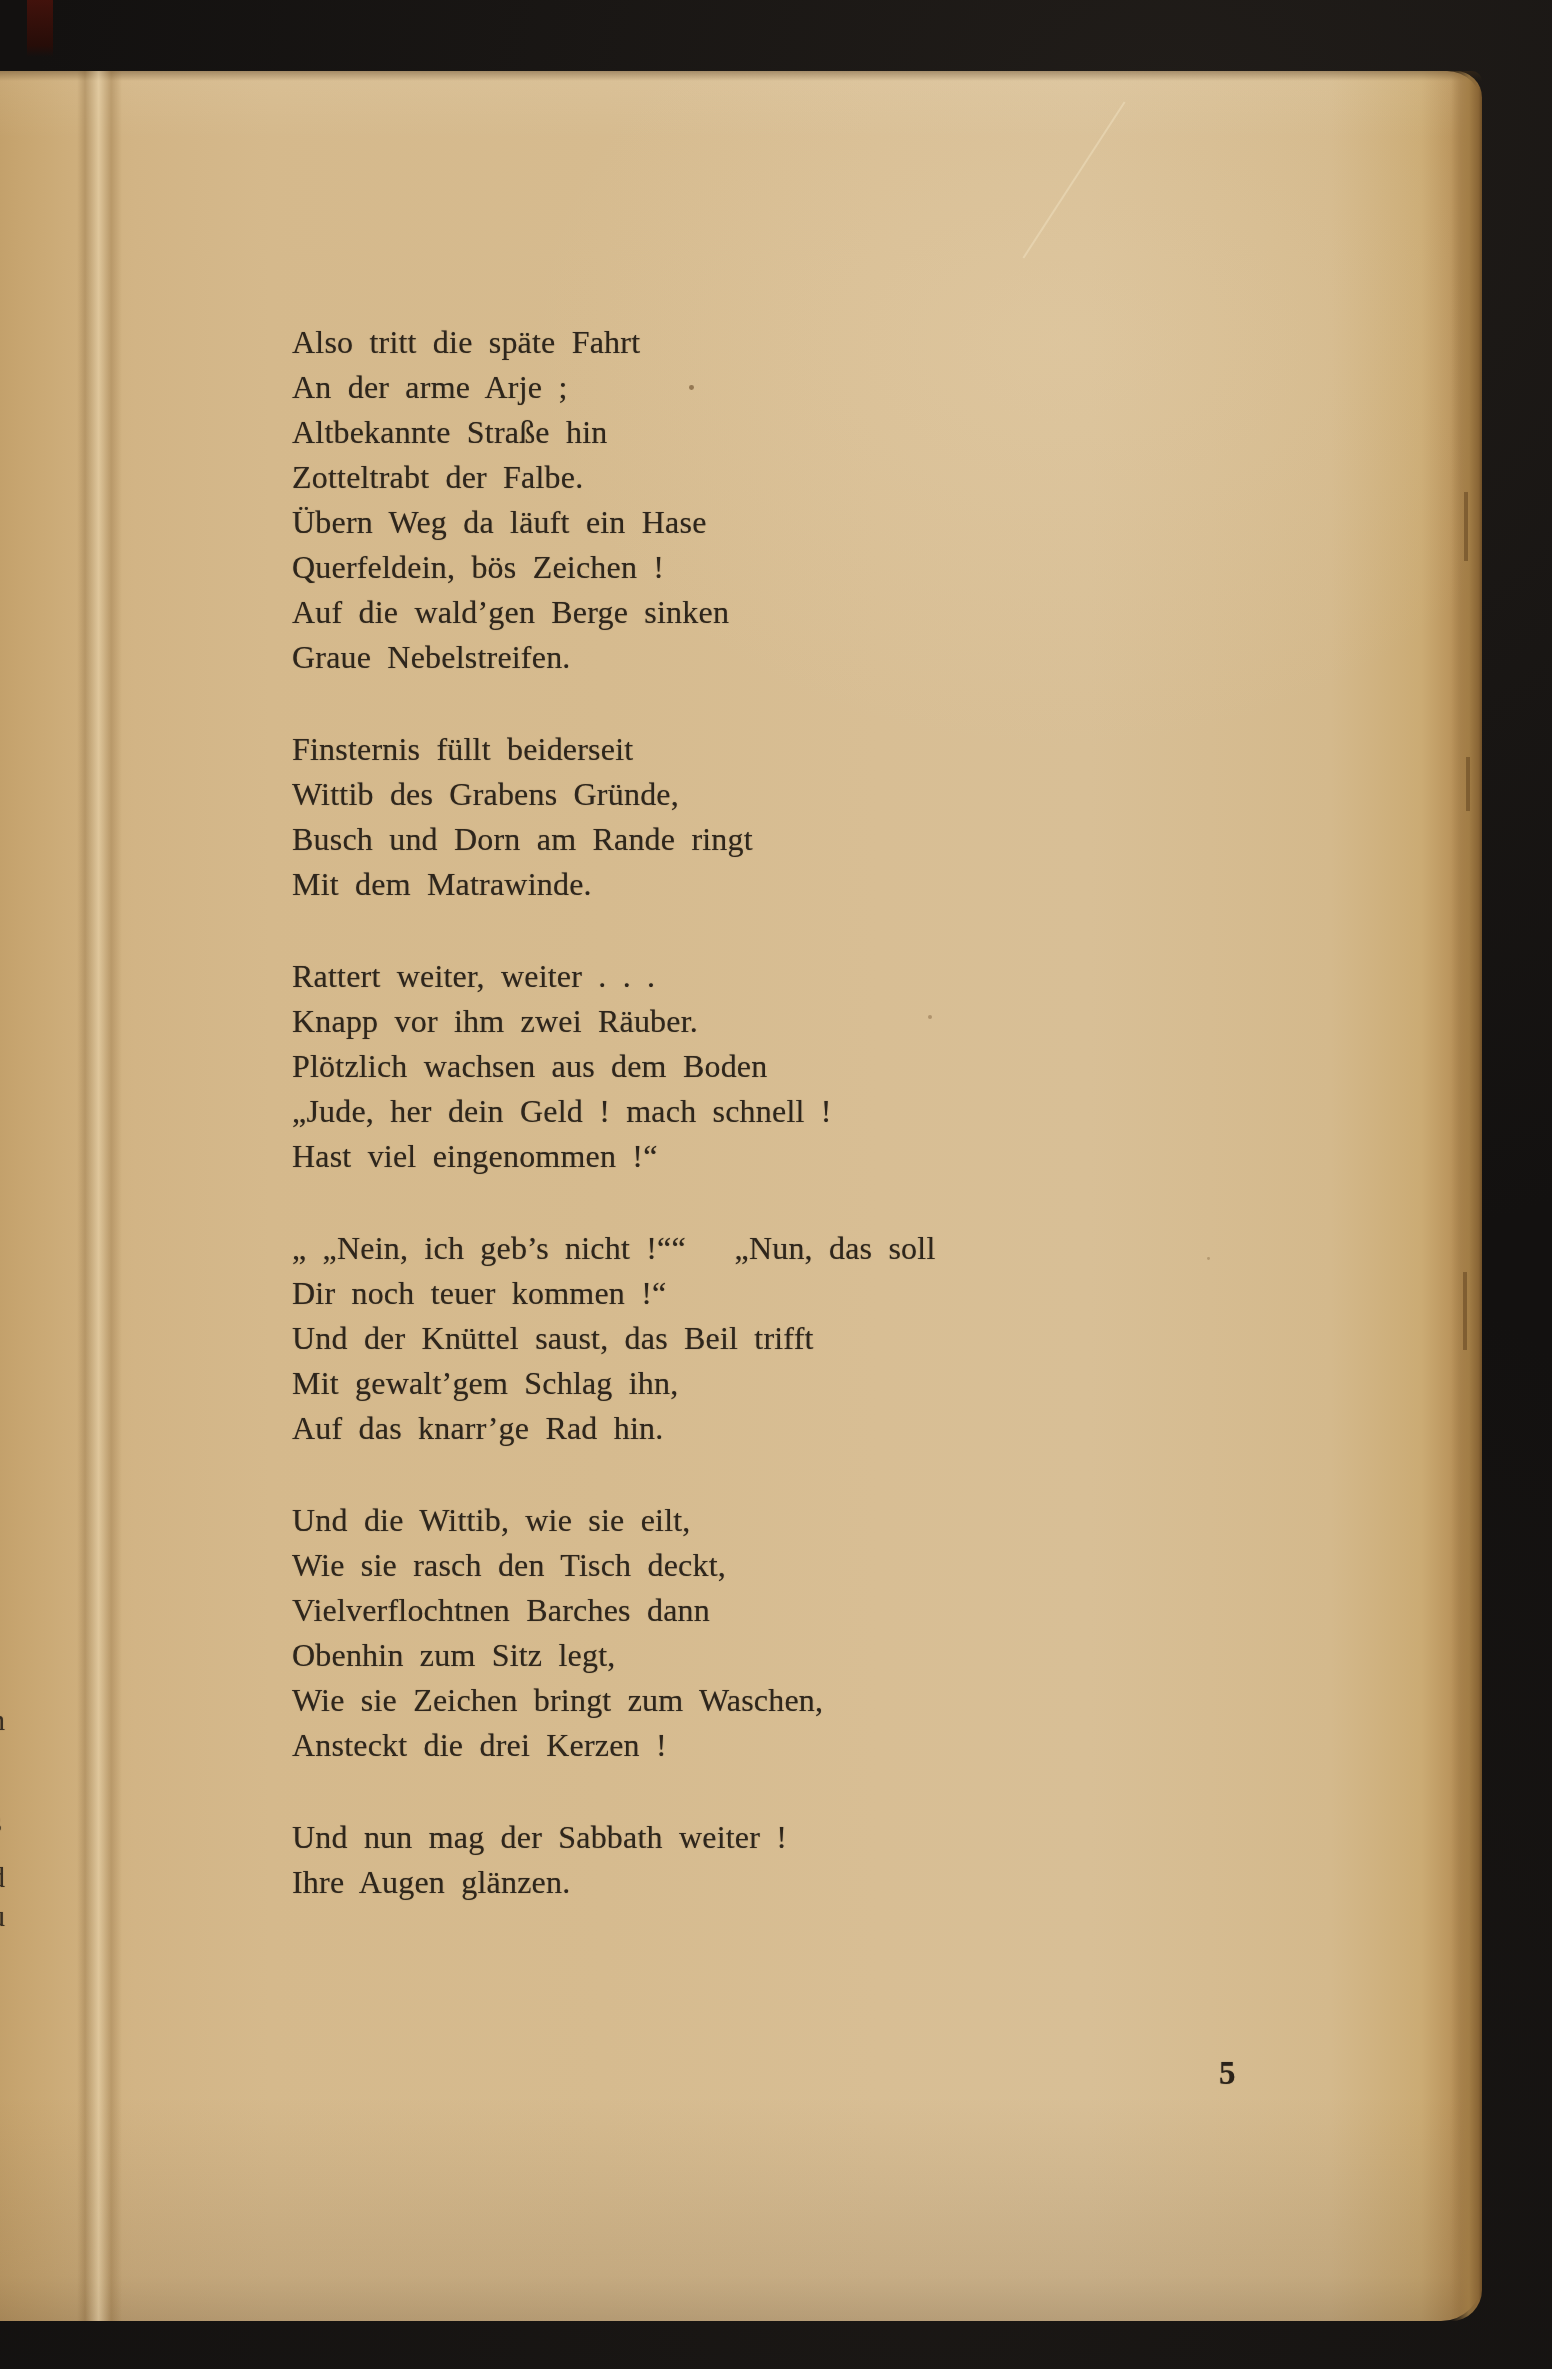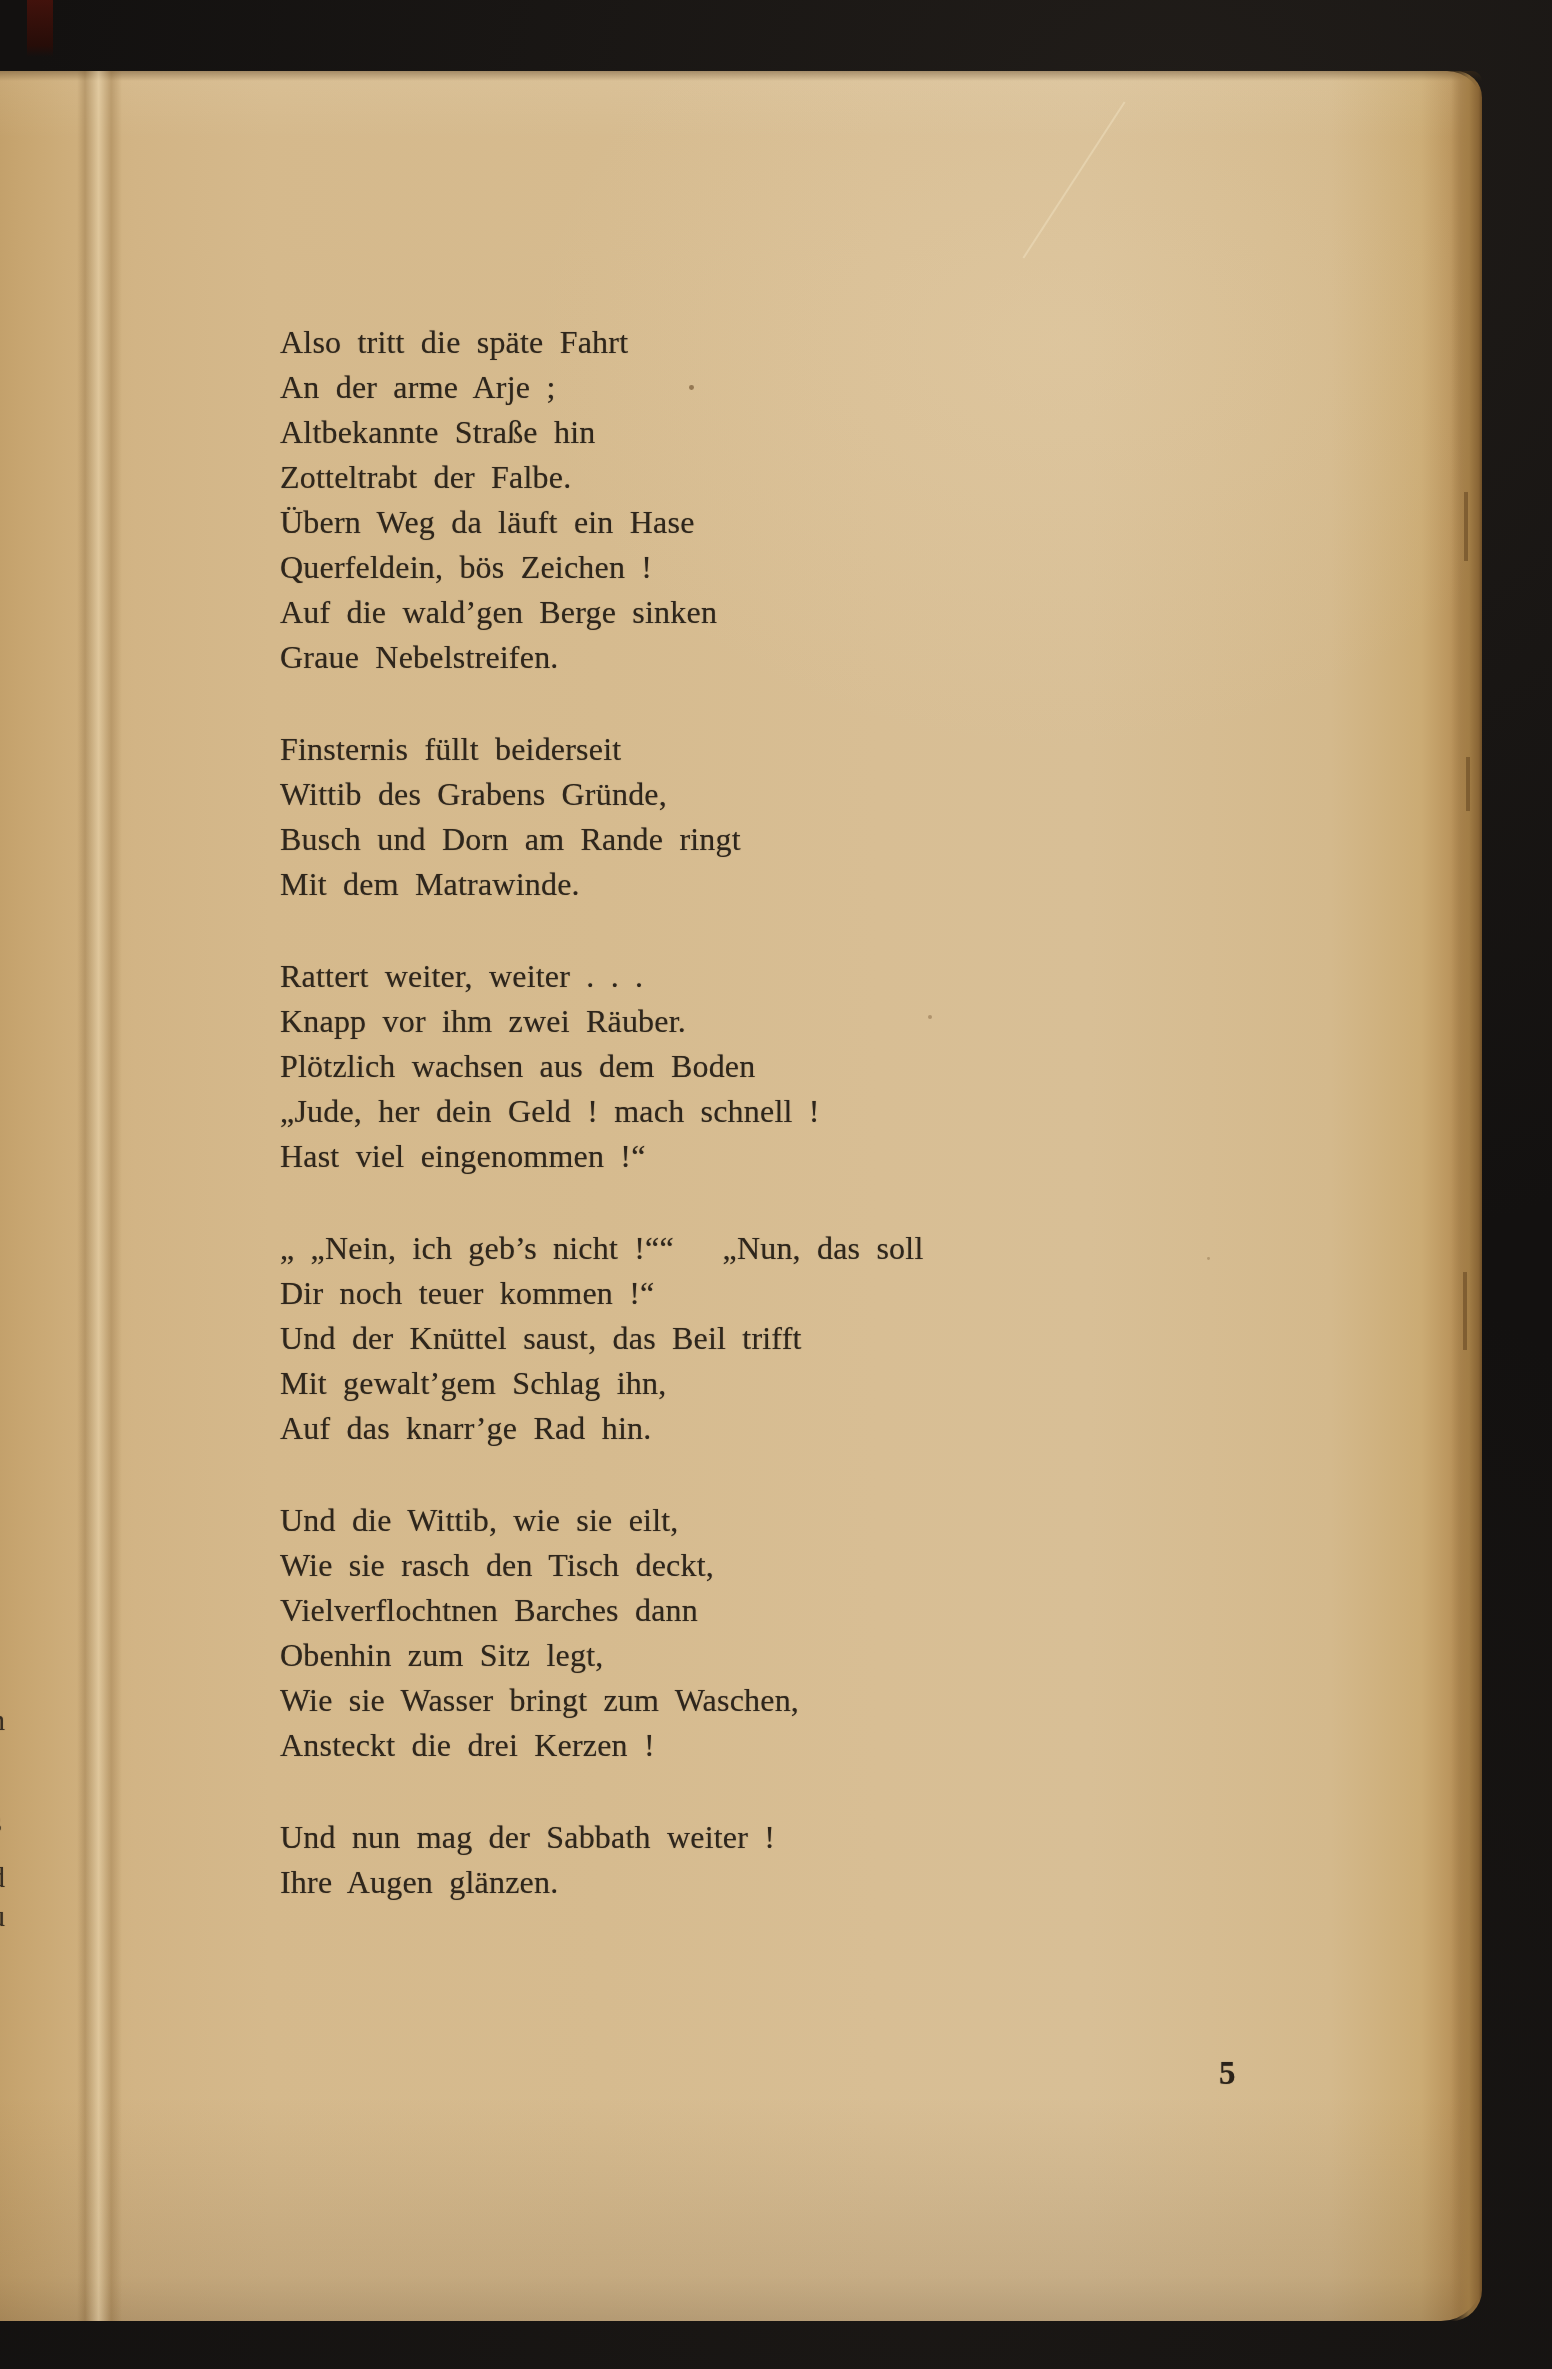--- a/index.html
+++ b/index.html
@@ -64,21 +64,21 @@
   .mark-c { right: 14.7px; top: 1201px; height: 78px; }
 
   .poem {
     position: absolute; left: 313px; top: 249px;
     font-size: 32px; line-height: 45px;
     color: #2e261c;
     word-spacing: 0.25em;
     letter-spacing: 0.2px;
     text-shadow: 0 0 1px rgba(55,44,30,0.55);
   }
-  .poem-stanza { margin: 0 0 47px 0; }
+  .poem-stanza { margin: 0 0 47px 12px; }
   .poem-line { white-space: pre; }
 
   .page-number {
     position: absolute; left: 1252px; top: 1984px;
     font-size: 33px; font-weight: bold;
     color: #2b231a;
     text-shadow: 0 0 1px rgba(55,44,30,0.55);
   }
 
   .left-edge-fragments { position: absolute; left: 0; top: 0; width: 39px; height: 100%; }
@@ -143,21 +143,21 @@
         <div class="poem-line">Dir noch teuer kommen !“</div>
         <div class="poem-line">Und der Knüttel saust, das Beil trifft</div>
         <div class="poem-line">Mit gewalt’gem Schlag ihn,</div>
         <div class="poem-line">Auf das knarr’ge Rad hin.</div>
       </div>
       <div class="poem-stanza">
         <div class="poem-line">Und die Wittib, wie sie eilt,</div>
         <div class="poem-line">Wie sie rasch den Tisch deckt,</div>
         <div class="poem-line">Vielverflochtnen Barches dann</div>
         <div class="poem-line">Obenhin zum Sitz legt,</div>
-        <div class="poem-line">Wie sie Wasser bringt zum Waschen,</div>
+        <div class="poem-line">Wie sie Zeichen bringt zum Waschen,</div>
         <div class="poem-line">Ansteckt die drei Kerzen !</div>
       </div>
       <div class="poem-stanza">
         <div class="poem-line">Und nun mag der Sabbath weiter !</div>
         <div class="poem-line">Ihre Augen glänzen.</div>
       </div>
     </div>
 
   <div class="page-number">5</div>
 </div>

